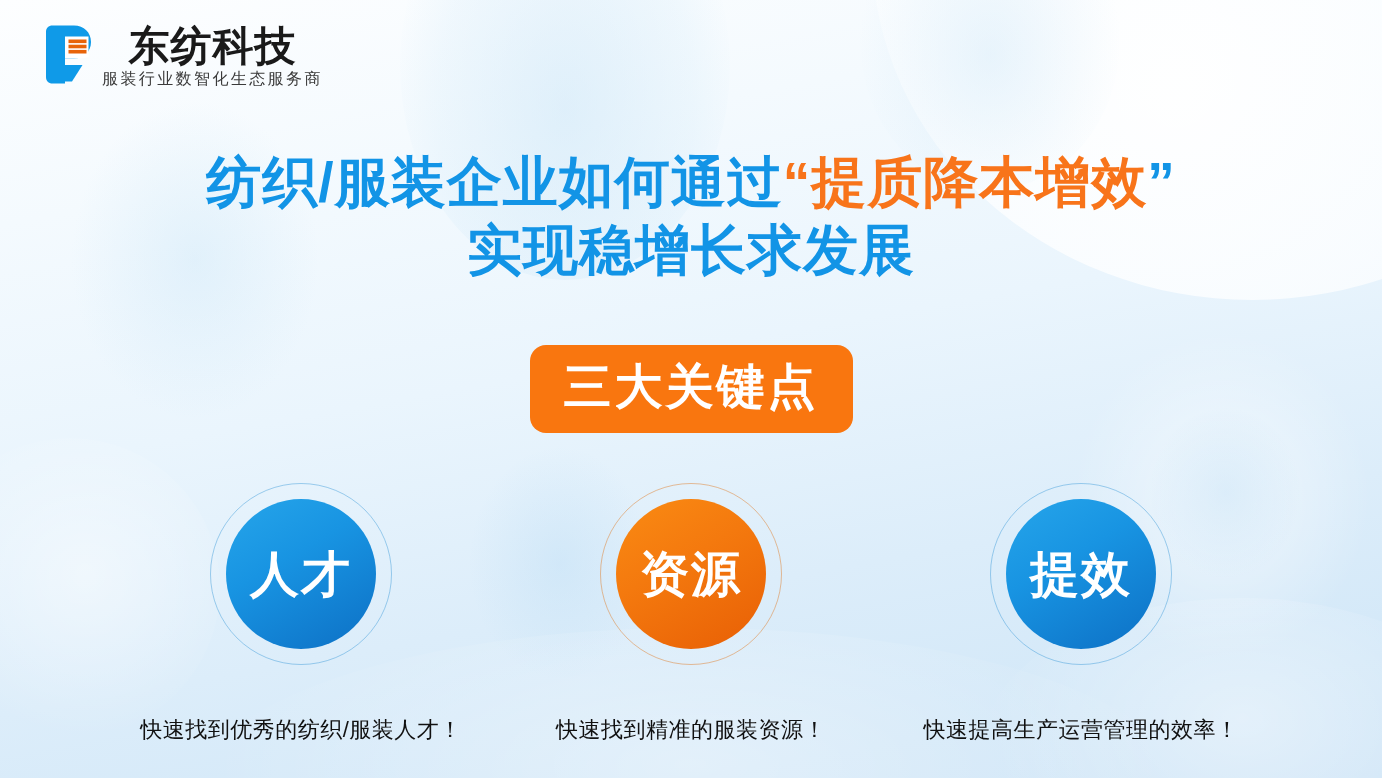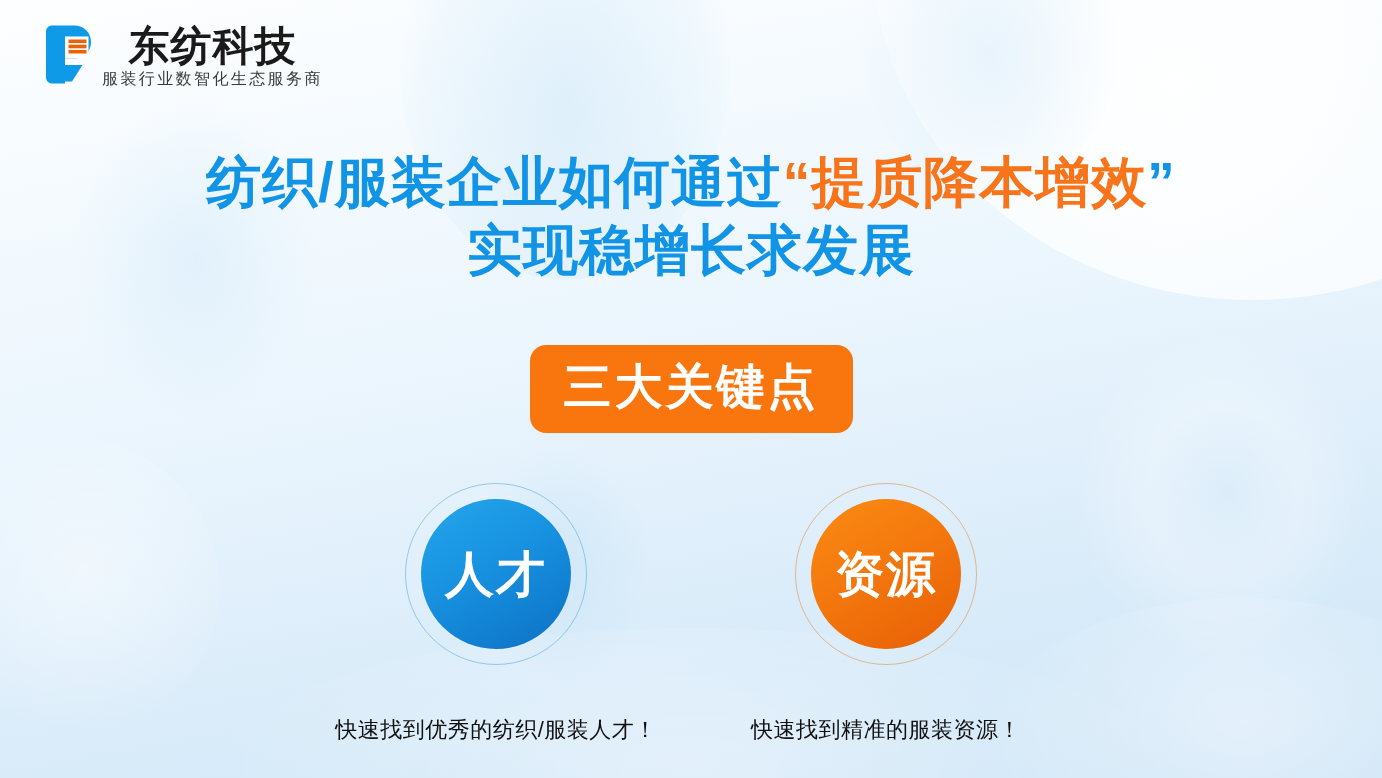--- a/index.html
+++ b/index.html
@@ -263,16 +263,22 @@
       <div class="caption">快速找到优秀的纺织/服装人才！</div>
     </div>
 
     <div class="point">
       <div class="ring orange">
         <div class="disc orange">资源</div>
       </div>
       <div class="caption">快速找到精准的服装资源！</div>
     </div>
 
+    <div class="point">
+      <div class="ring">
+        <div class="disc blue">提效</div>
+      </div>
+      <div class="caption">快速提高生产运营管理的效率！</div>
+    </div>
 
   </div>
 
 </div>
 
 </body></html>

